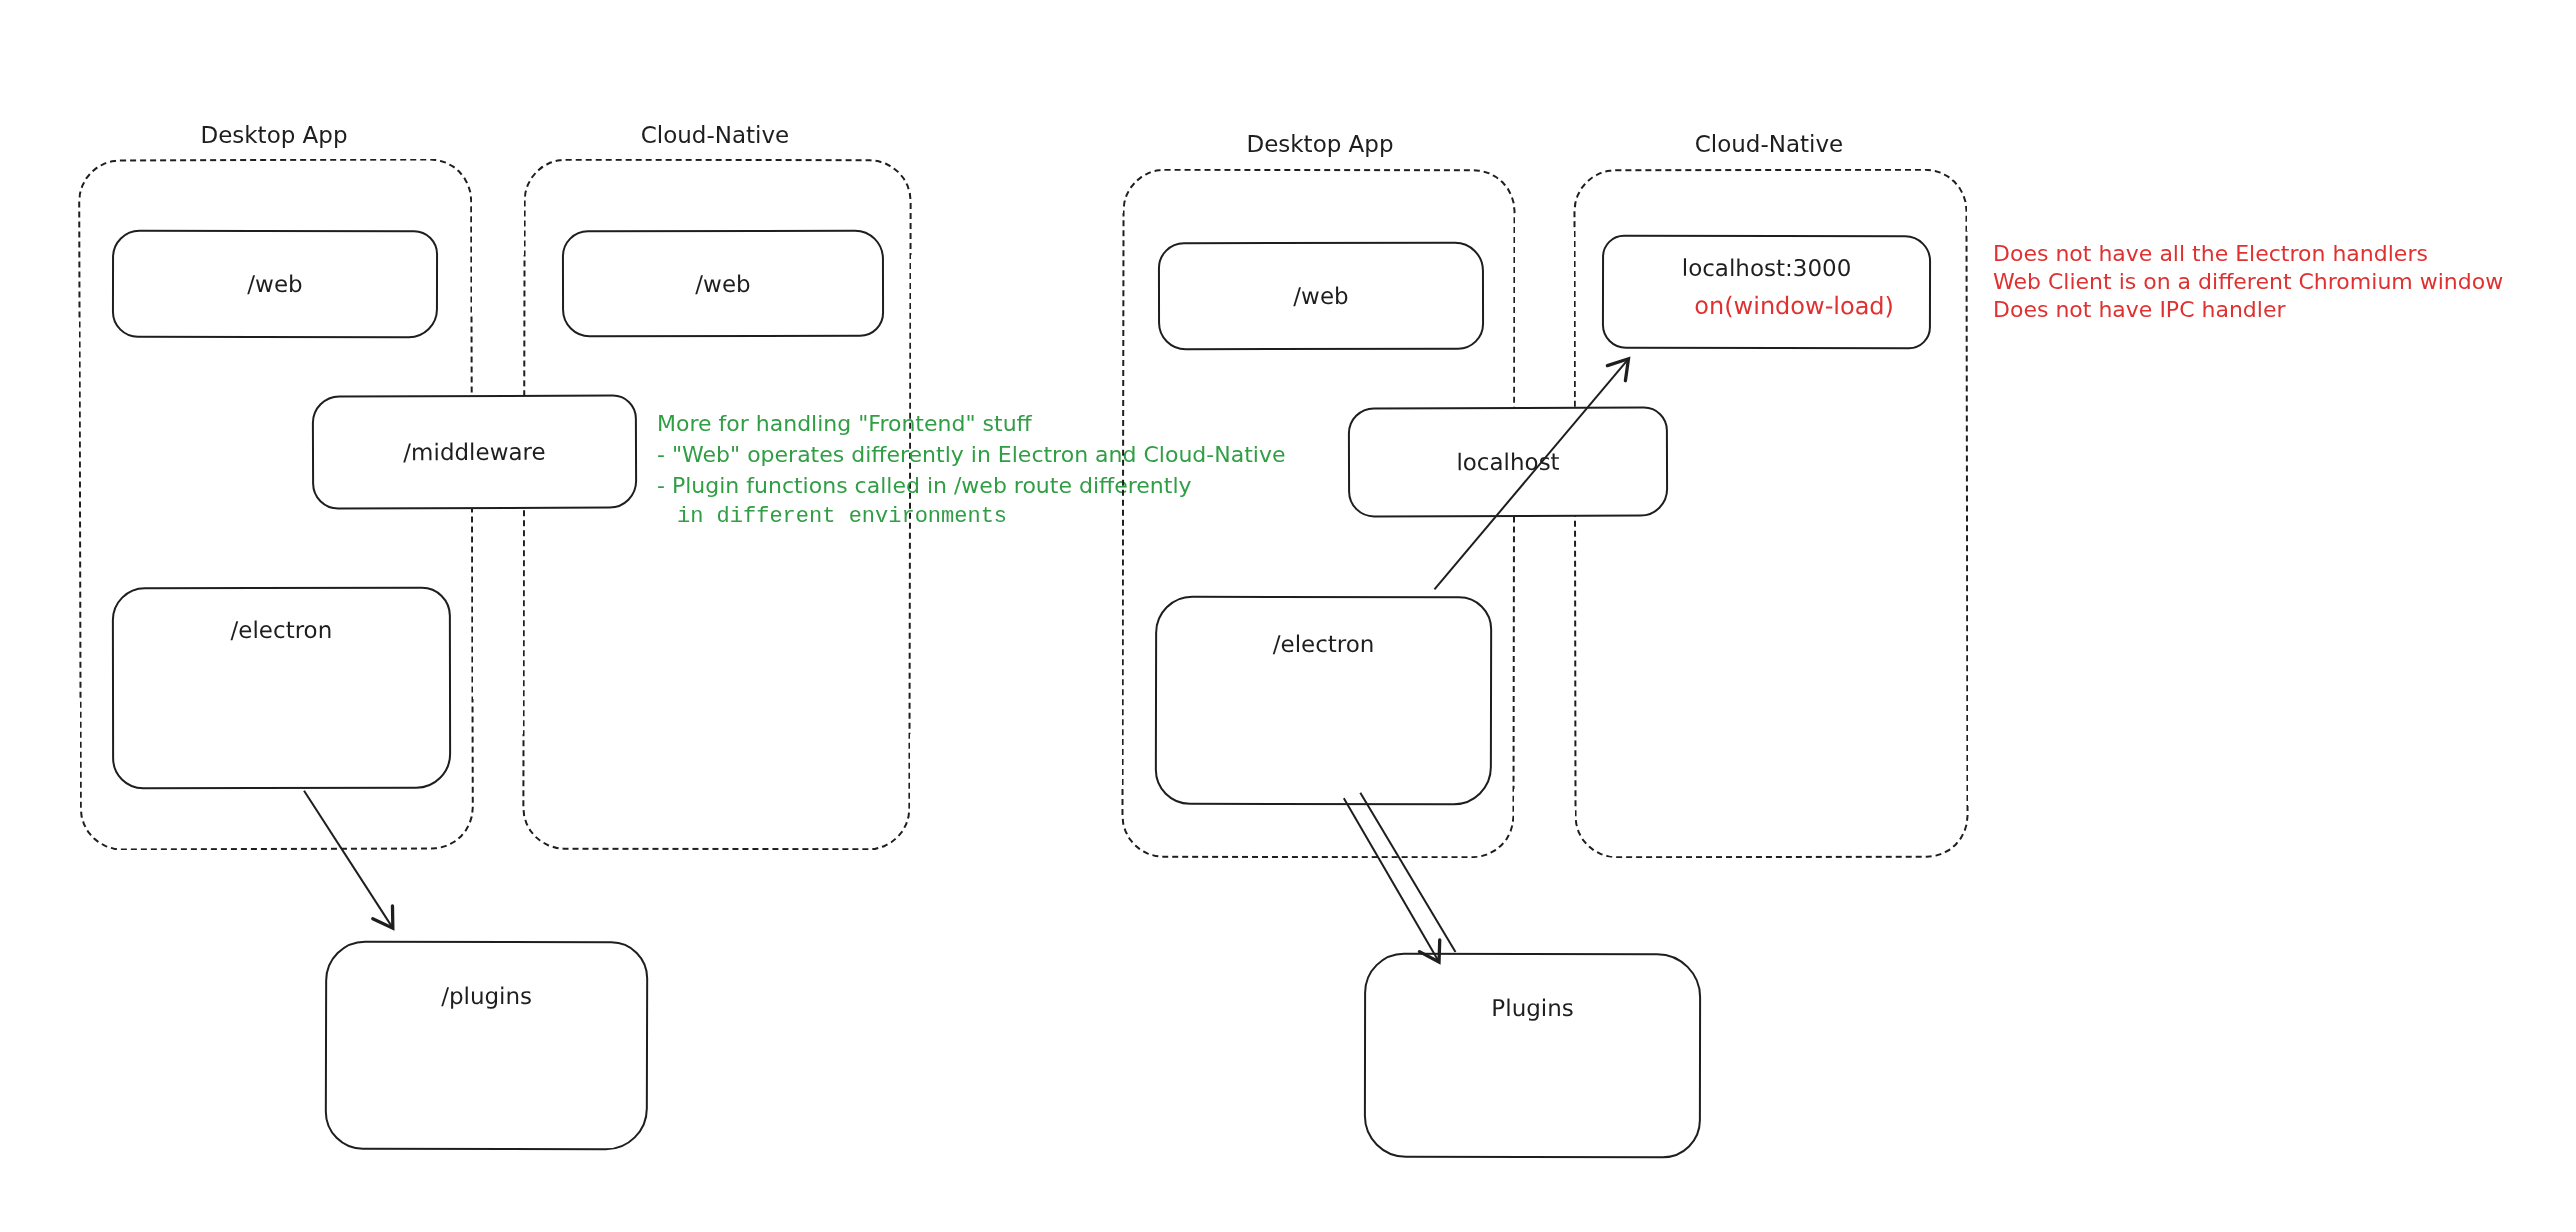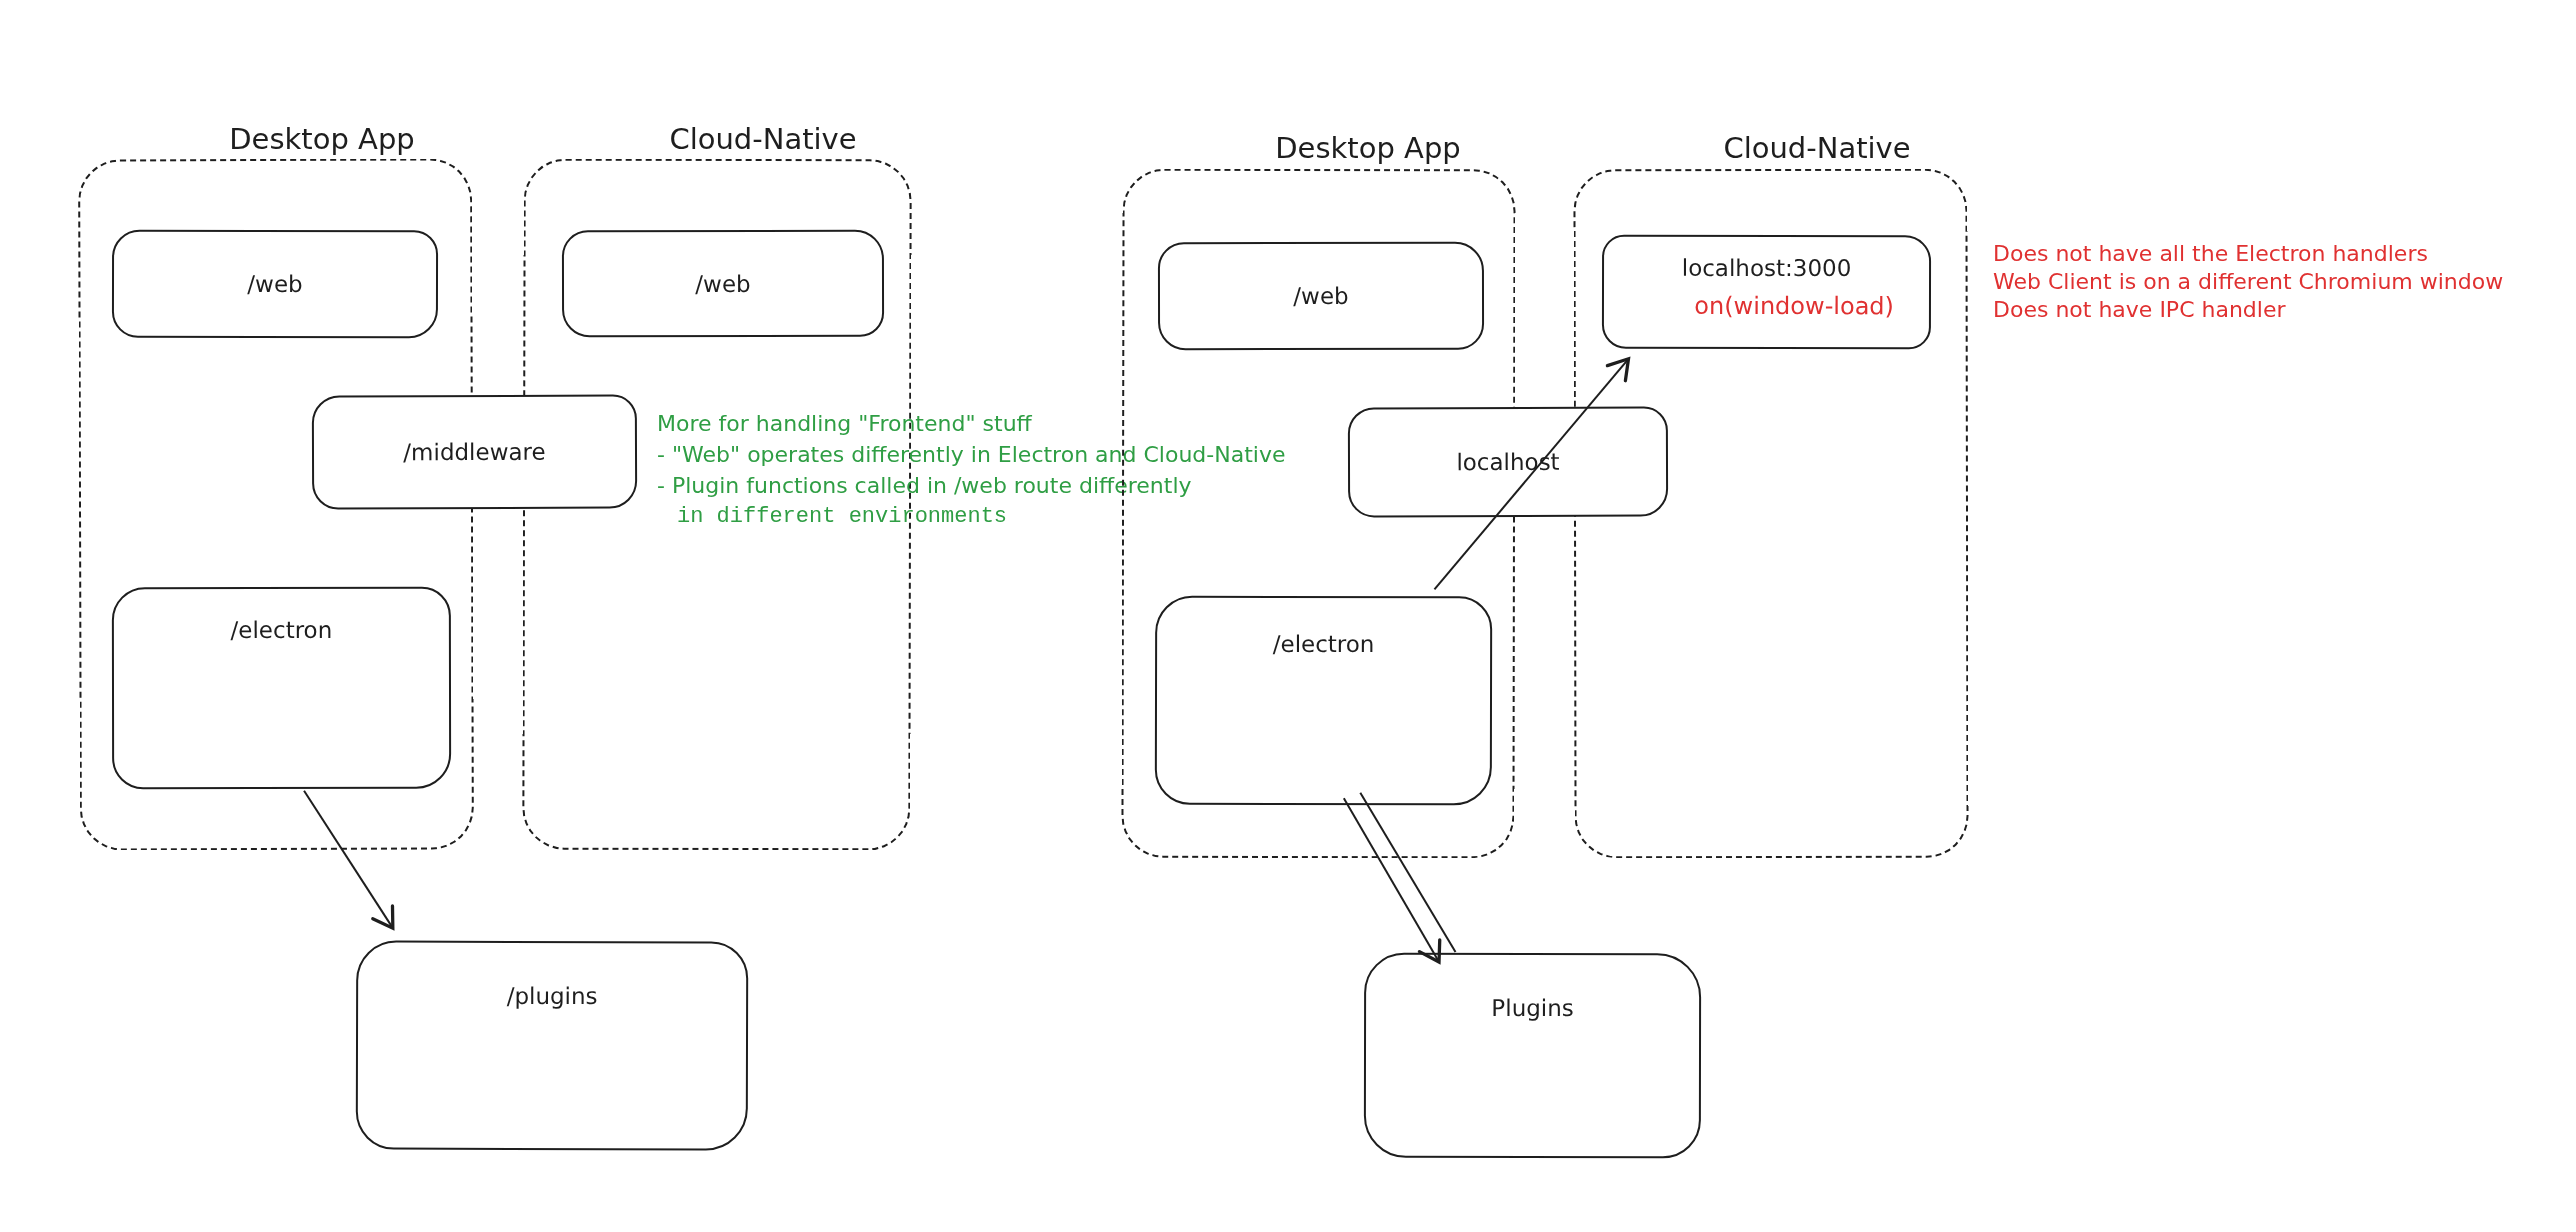--- a/index.html
+++ b/index.html
@@ -28,24 +28,23 @@
     background: transparent;
     display: flex;
     flex-direction: column;
     align-items: center;
     font-size: 23px;
     box-sizing: border-box;
   }
   .box.center-v { justify-content: center; }
   .title {
     position: absolute;
-    font-size: 29px;
+    font-size: 23px;
     transform: translateX(-50%);
     white-space: nowrap;
-    margin-left: 48px;
   }
   .note {
     position: absolute;
     font-size: 22px;
     line-height: 31px;
     white-space: nowrap;
   }
   .note span { display: block; }
   .green { color: #2f9e44; }
   .red { color: #e03131; }
@@ -79,21 +78,21 @@
 
   <div class="box center-v" style="left:562px; top:230px; width:322px; height:107px; border-radius:26px 29px 24px 27.5px; transform:rotate(-0.12deg);">
     <span>/web</span>
   </div>
 
 
   <div class="box center-v" style="left:312px; top:395px; width:325px; height:114px; border-radius:27.5px 24px 27.5px 26px; background:#ffffff; transform:rotate(-0.2deg);">
     <span>/middleware</span>
   </div>
 
-  <div class="box" style="left:325px; top:941px; width:392px; height:209px; border-radius:40px 37px 42px 38px; padding-top:40px; transform:rotate(0.15deg);margin-left:31px;">
+  <div class="box" style="left:325px; top:941px; width:323px; height:209px; border-radius:40px 37px 42px 38px; padding-top:40px; transform:rotate(0.15deg);">
     <span>/plugins</span>
   </div>
 
   <div class="note green" style="left:657px; top:408px;">
     <span>More for handling "Frontend" stuff</span>
     <span>- "Web" operates differently in Electron and Cloud-Native</span>
     <span>- Plugin functions called in /web route differently</span>
     <span style="padding-left:20px;font-family:Liberation Mono, monospace;">in different environments</span>
   </div>
 

